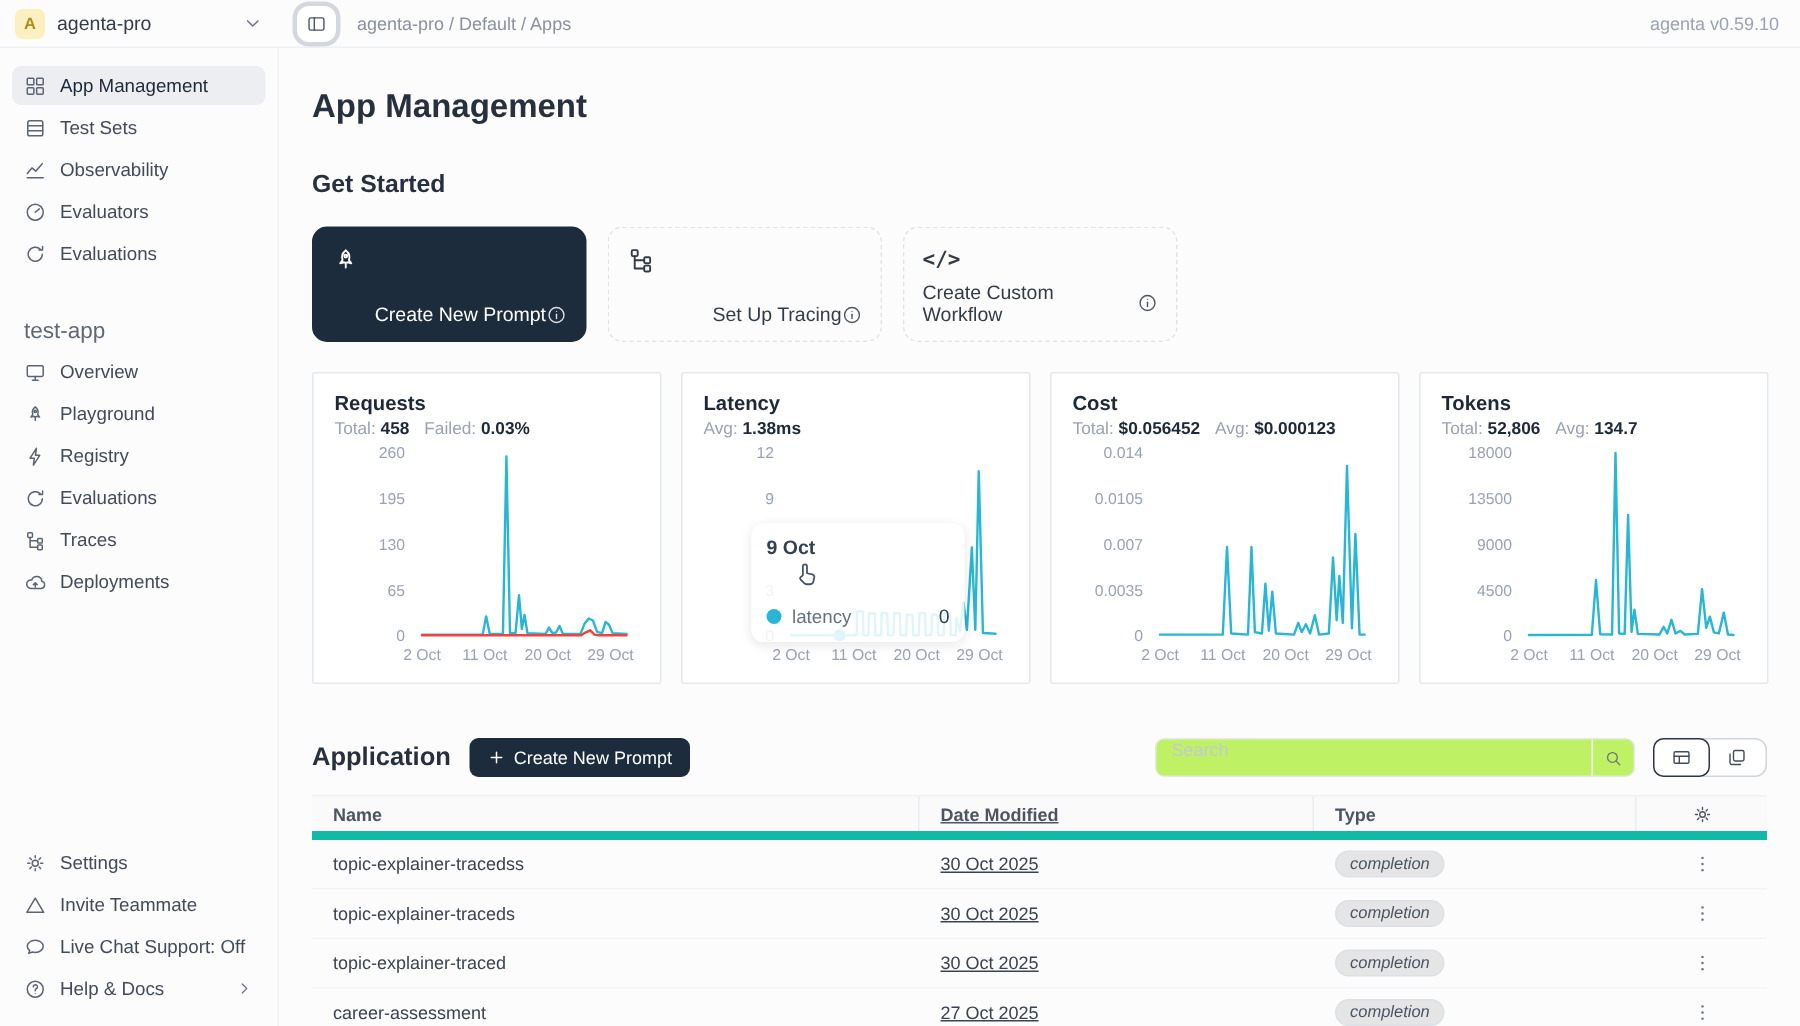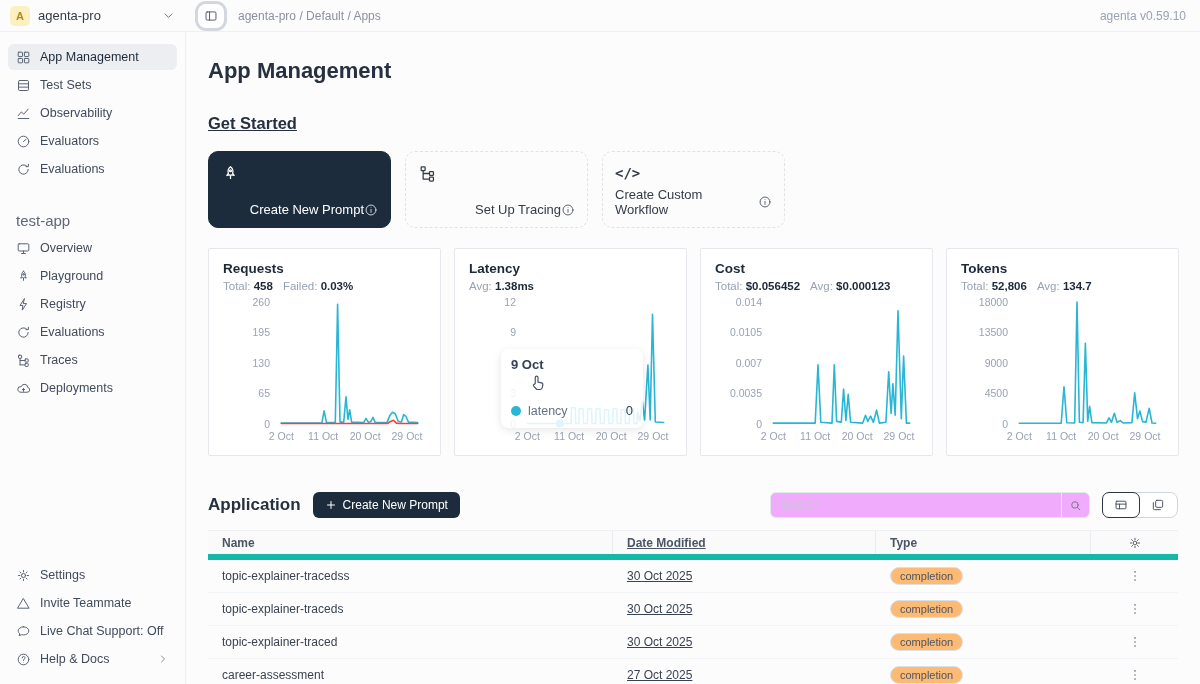--- a/index.html
+++ b/index.html
@@ -28,21 +28,21 @@
   .side-item { height:26px; display:flex; align-items:center; gap:9px; padding:0 8px;
     border-radius:6px; font-size:12.5px; color:#414b5a; cursor:pointer; margin-bottom:2px; }
   .side-item .icw { color:#5b6472; display:flex; }
   .side-item.active { background:#eceef2; font-weight:500; color:#1d2939; }
   .side-title { font-size:15px; color:#5f6877; padding:6px 8px 6px; margin-top:22px; }
   .side-bottom { margin-top:auto; }
   .side-item .chev-r { margin-left:auto; color:#6b7280; }
 
   .main { flex:1; padding:18px 22px 0; overflow:hidden; }
   .page-title { font-size:22px; font-weight:600; color:#27303f; margin:8px 0 30px; }
-  .section-h { font-size:16.5px; font-weight:600; color:#27303f; margin-bottom:18px;text-decoration:underline; }
+  .section-h { font-size:16.5px; font-weight:600; color:#27303f; margin-bottom:18px; }
 
   
   .ob-row { display:flex; gap:14px; margin-bottom:20px; }
   .ob-card { width:183px; height:77px; border-radius:10px; border:1px dashed #dfe3e8;
     padding:10px 12px; display:flex; flex-direction:column; justify-content:space-between;
     color:#333b46; cursor:pointer; background:transparent; }
   .ob-card.dark { background:#1c2c3c; border:1px solid #1c2c3c; color:#fff; }
   .ob-label-row { display:flex; align-items:center; justify-content:flex-end; }
   .ob-label { font-size:13px; font-weight:500; }
   .ob-icon { height:22px; display:flex; align-items:center; }
@@ -71,21 +71,21 @@
   .tip-val { margin-left:auto; font-size:13px; color:#344054; }
 
   
   .app-header { display:flex; align-items:center; gap:12px; margin-bottom:12px; }
   .app-title { font-size:17px; font-weight:600; color:#27303f; }
   .btn-dark { background:#1c2c3c; color:#fff; border:none; border-radius:6px; height:26px;
     padding:0 12px; font-size:12px; display:flex; align-items:center; gap:6px; cursor:pointer;
     font-family:inherit; }
   .btn-dark .ic { width:12px; height:12px; stroke-width:2; }
   .search-box { margin-left:auto; width:320px; height:26px; border:1px solid #e4e7ec;
-    border-radius:6px; background:#f0abfc; display:flex; align-items:center;gap:16px; }
+    border-radius:6px; background:#bef264; display:flex; align-items:flex-start;gap:16px; }
   .search-box input { flex:1; border:none; outline:none; font-size:12px; padding:0 10px;
     color:#333; background:transparent; font-family:inherit; }
   .search-box input::placeholder { color:#c3c9d2; }
   .search-ic { width:28px; height:100%; display:flex; align-items:center; justify-content:center;
     color:#6b7280; border-left:1px solid #f2f4f7; cursor:pointer; }
   .viewtoggle { display:flex; border:1px solid #d0d5dd; border-radius:8px; background:#fff;
     height:26px; overflow:visible; }
   .seg { width:38px; display:flex; align-items:center; justify-content:center; color:#414b5a; cursor:pointer; }
   .seg.active { border:1.5px solid #2c3644; border-radius:7px; margin:-1px; background:#fff; }
 
@@ -93,22 +93,22 @@
   .tbl-head { display:flex; align-items:center; height:30px; background:#fafafb;
     border-top:1px solid #eef0f3; border-bottom:6px solid #14b8a6;
     font-size:12px; font-weight:600; color:#4b5563; }
   .col-name { flex:1; padding-left:14px; }
   .col-date { width:263px; padding-left:14px;text-decoration:underline; }
   .col-type { width:215px; padding-left:14px; }
   .col-act  { width:87px; display:flex; justify-content:center; color:#4b5563; }
   .tbl-head .col-name, .tbl-head .col-date, .tbl-head .col-type { border-right:1px solid #ececf0; height:100%; display:flex; align-items:center; }
   .tbl-row { display:flex; align-items:center; height:33px; border-bottom:1px solid #f2f4f7;
     font-size:12px; color:#3a4350; cursor:pointer; }
-  .badge { display:inline-block; border:1px solid #dbe0e6; border-radius:10px; background:#fdba74;
-    font-size:11px; color:#4b5563; padding:2px 9px; }
+  .badge { display:inline-block; border:1px solid #dbe0e6; border-radius:10px; background:#e5e5e5;
+    font-size:11px; color:#4b5563; padding:2px 9px;font-style:italic; }
   .kebab { width:22px; height:22px; display:flex; align-items:center; justify-content:center;
     color:#667085; cursor:pointer; border-radius:4px; }
 </style>
 </head>
 <body>
 
 <div class="topbar">
   <div class="ws">
     <span class="avatar">A</span>
     <span class="ws-name">agenta-pro</span>

